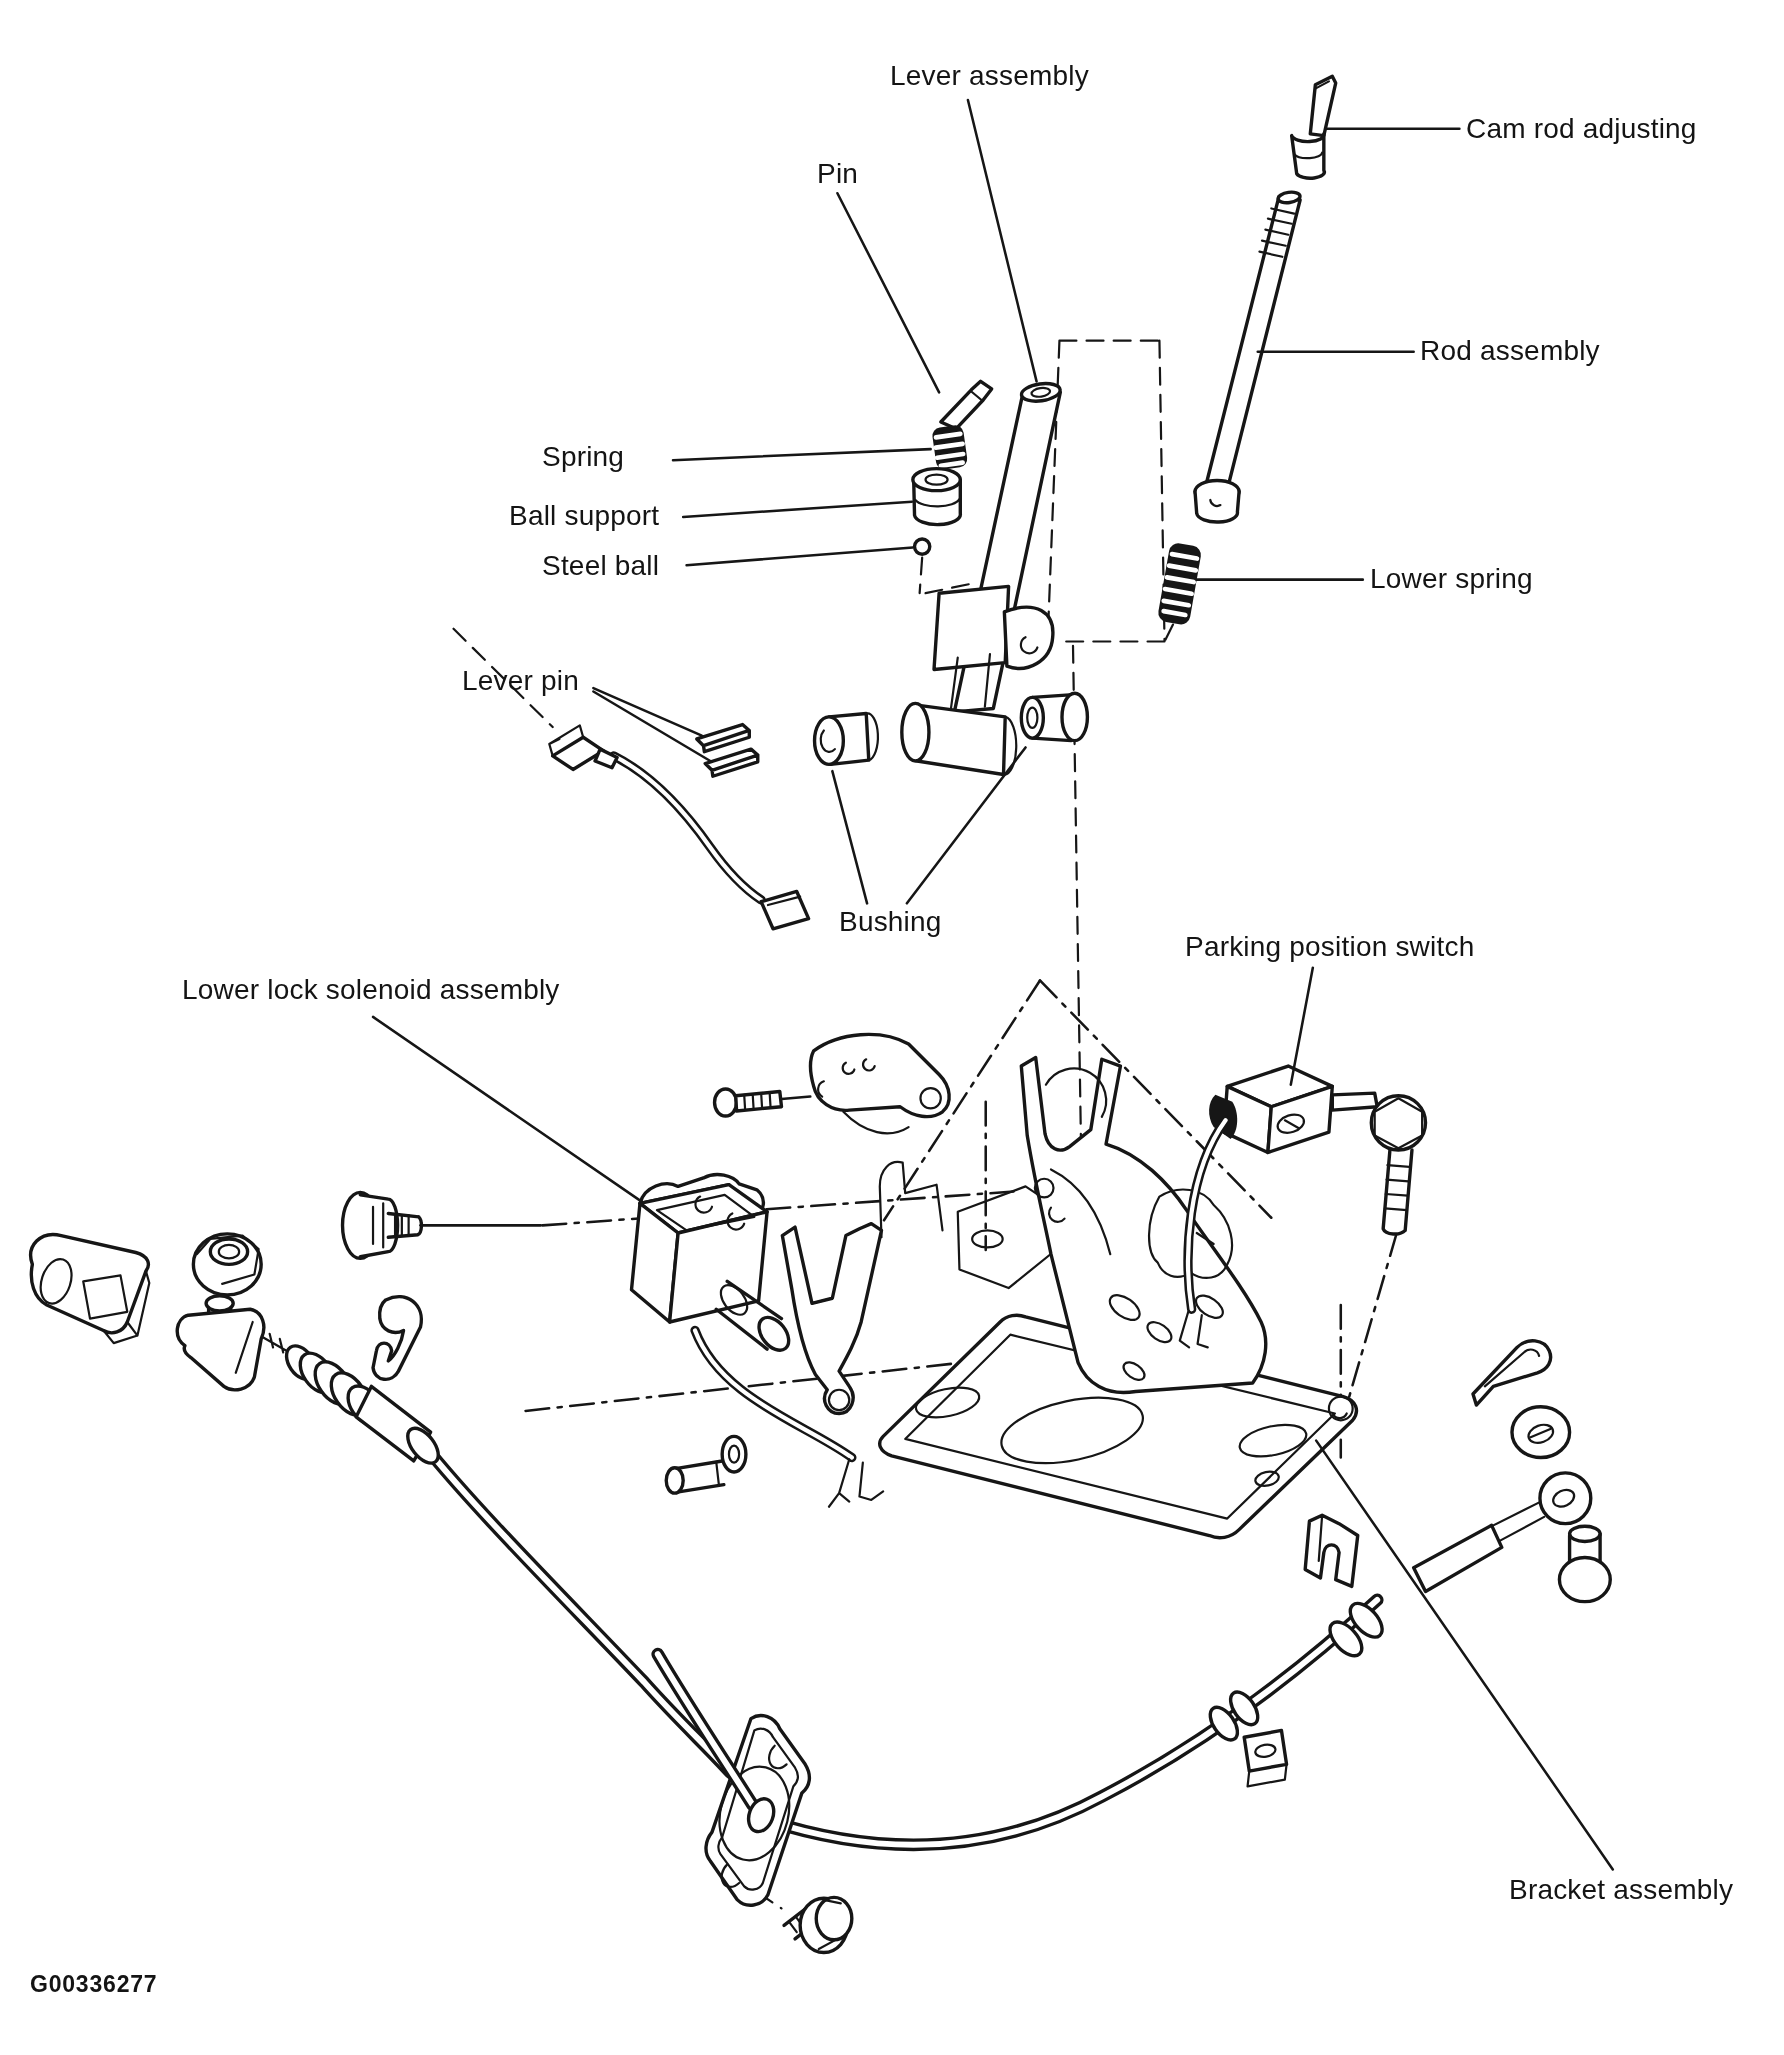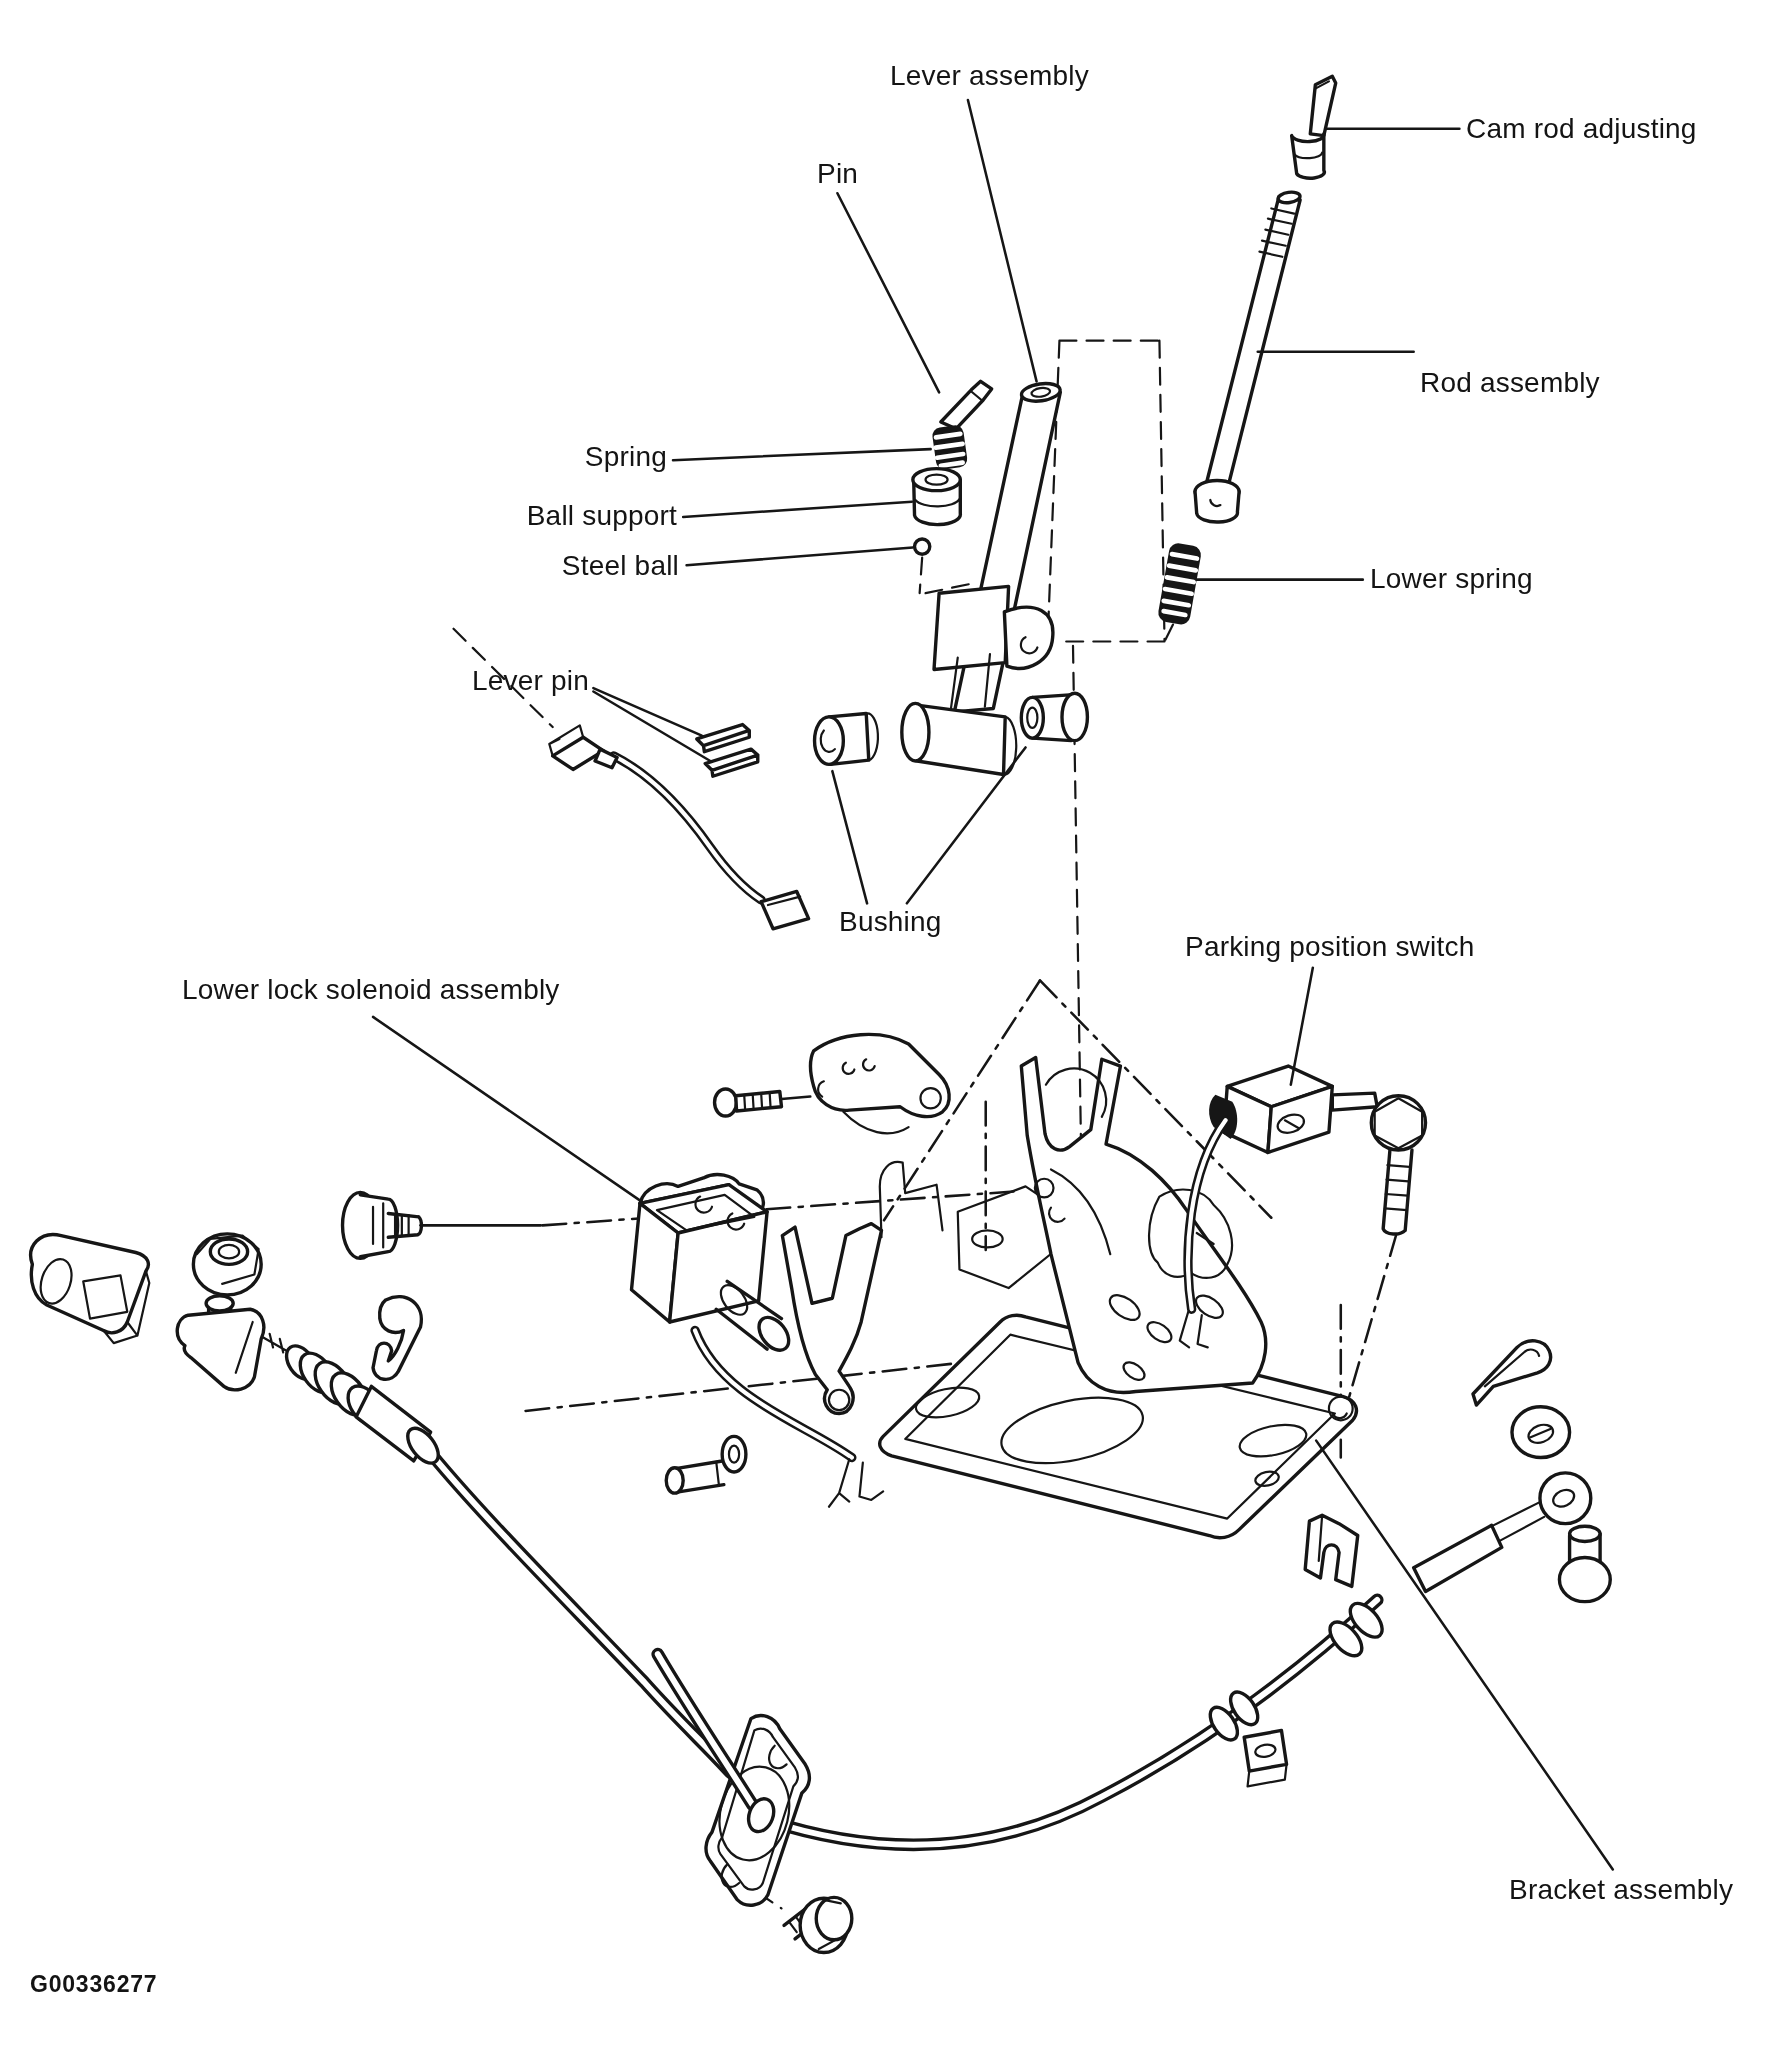--- a/index.html
+++ b/index.html
@@ -1,21 +1,21 @@
 <!DOCTYPE html>
 <html style="font-size:13.6px"><head>
 <meta charset="utf-8">
 <style>
   html,body{margin:0;padding:0;background:#ffffff;}
   .stage{position:relative;width:1757px;height:2055px;background:#ffffff;overflow:hidden;
          font-family:"Liberation Sans", sans-serif;}
   .stage svg{position:absolute;left:0;top:0;}
   .lbl{position:absolute;color:#141414;font-size:28px;line-height:1.05;white-space:nowrap;
        letter-spacing:0.2px;}
-  .lbl.right{text-align:right;}
+  .lbl.right{text-align:left;}
   .figcode{position:absolute;color:#141414;font-size:23px;letter-spacing:0.8px;font-weight:bold;}
   
   .ln{fill:none;stroke:#161616;stroke-width:4;stroke-linecap:round;stroke-linejoin:round;}
   .thin{stroke-width:2.6;}
   .wfill{fill:#ffffff;}
   .dash{stroke-dasharray:20 12;}
   .dashdot{stroke-dasharray:28 10 5 10;stroke-width:3;}
   .lead{fill:none;stroke:#161616;stroke-width:3;stroke-linecap:round;}
   .cable-out{fill:none;stroke:#161616;stroke-width:15;stroke-linecap:round;}
   .cable-in{fill:none;stroke:#ffffff;stroke-width:7;stroke-linecap:round;}
@@ -336,21 +336,21 @@
     <path class="lead" d="M1023,1066 L982,910 M1070,1066 L1210,882"></path>
     <path class="lead" d="M1549,1142 L1523,1280"></path>
     <path class="lead" d="M440,1200 L757,1418"></path>
     <path class="lead" d="M1903,2206 L1553,1700"></path>
   </g>
 </svg>
 
   <div class="lbl" style="left:890px;top:61px;">Lever assembly</div>
   <div class="lbl" style="left:817px;top:159px;text-align:center;">Pin</div>
   <div class="lbl" style="left:1466px;top:114px;">Cam rod adjusting</div>
-  <div class="lbl" style="left:1420px;top:336px;margin-top:32px;">Rod assembly</div>
+  <div class="lbl" style="left:1420px;top:336px;">Rod assembly</div>
   <div class="lbl right" style="left:542px;width:125px;top:442px;">Spring</div>
   <div class="lbl right" style="left:509px;width:168px;top:501px;">Ball support</div>
   <div class="lbl right" style="left:542px;width:137px;top:551px;">Steel ball</div>
   <div class="lbl" style="left:1370px;top:564px;">Lower spring</div>
   <div class="lbl right" style="left:462px;width:127px;top:666px;">Lever pin</div>
   <div class="lbl" style="left:839px;top:907px;">Bushing</div>
   <div class="lbl" style="left:1185px;top:932px;">Parking position switch</div>
   <div class="lbl" style="left:182px;top:975px;">Lower lock solenoid assembly</div>
   <div class="lbl" style="left:1509px;top:1875px;">Bracket assembly</div>
   <div class="figcode" style="left:30px;top:1971px;">G00336277</div>

